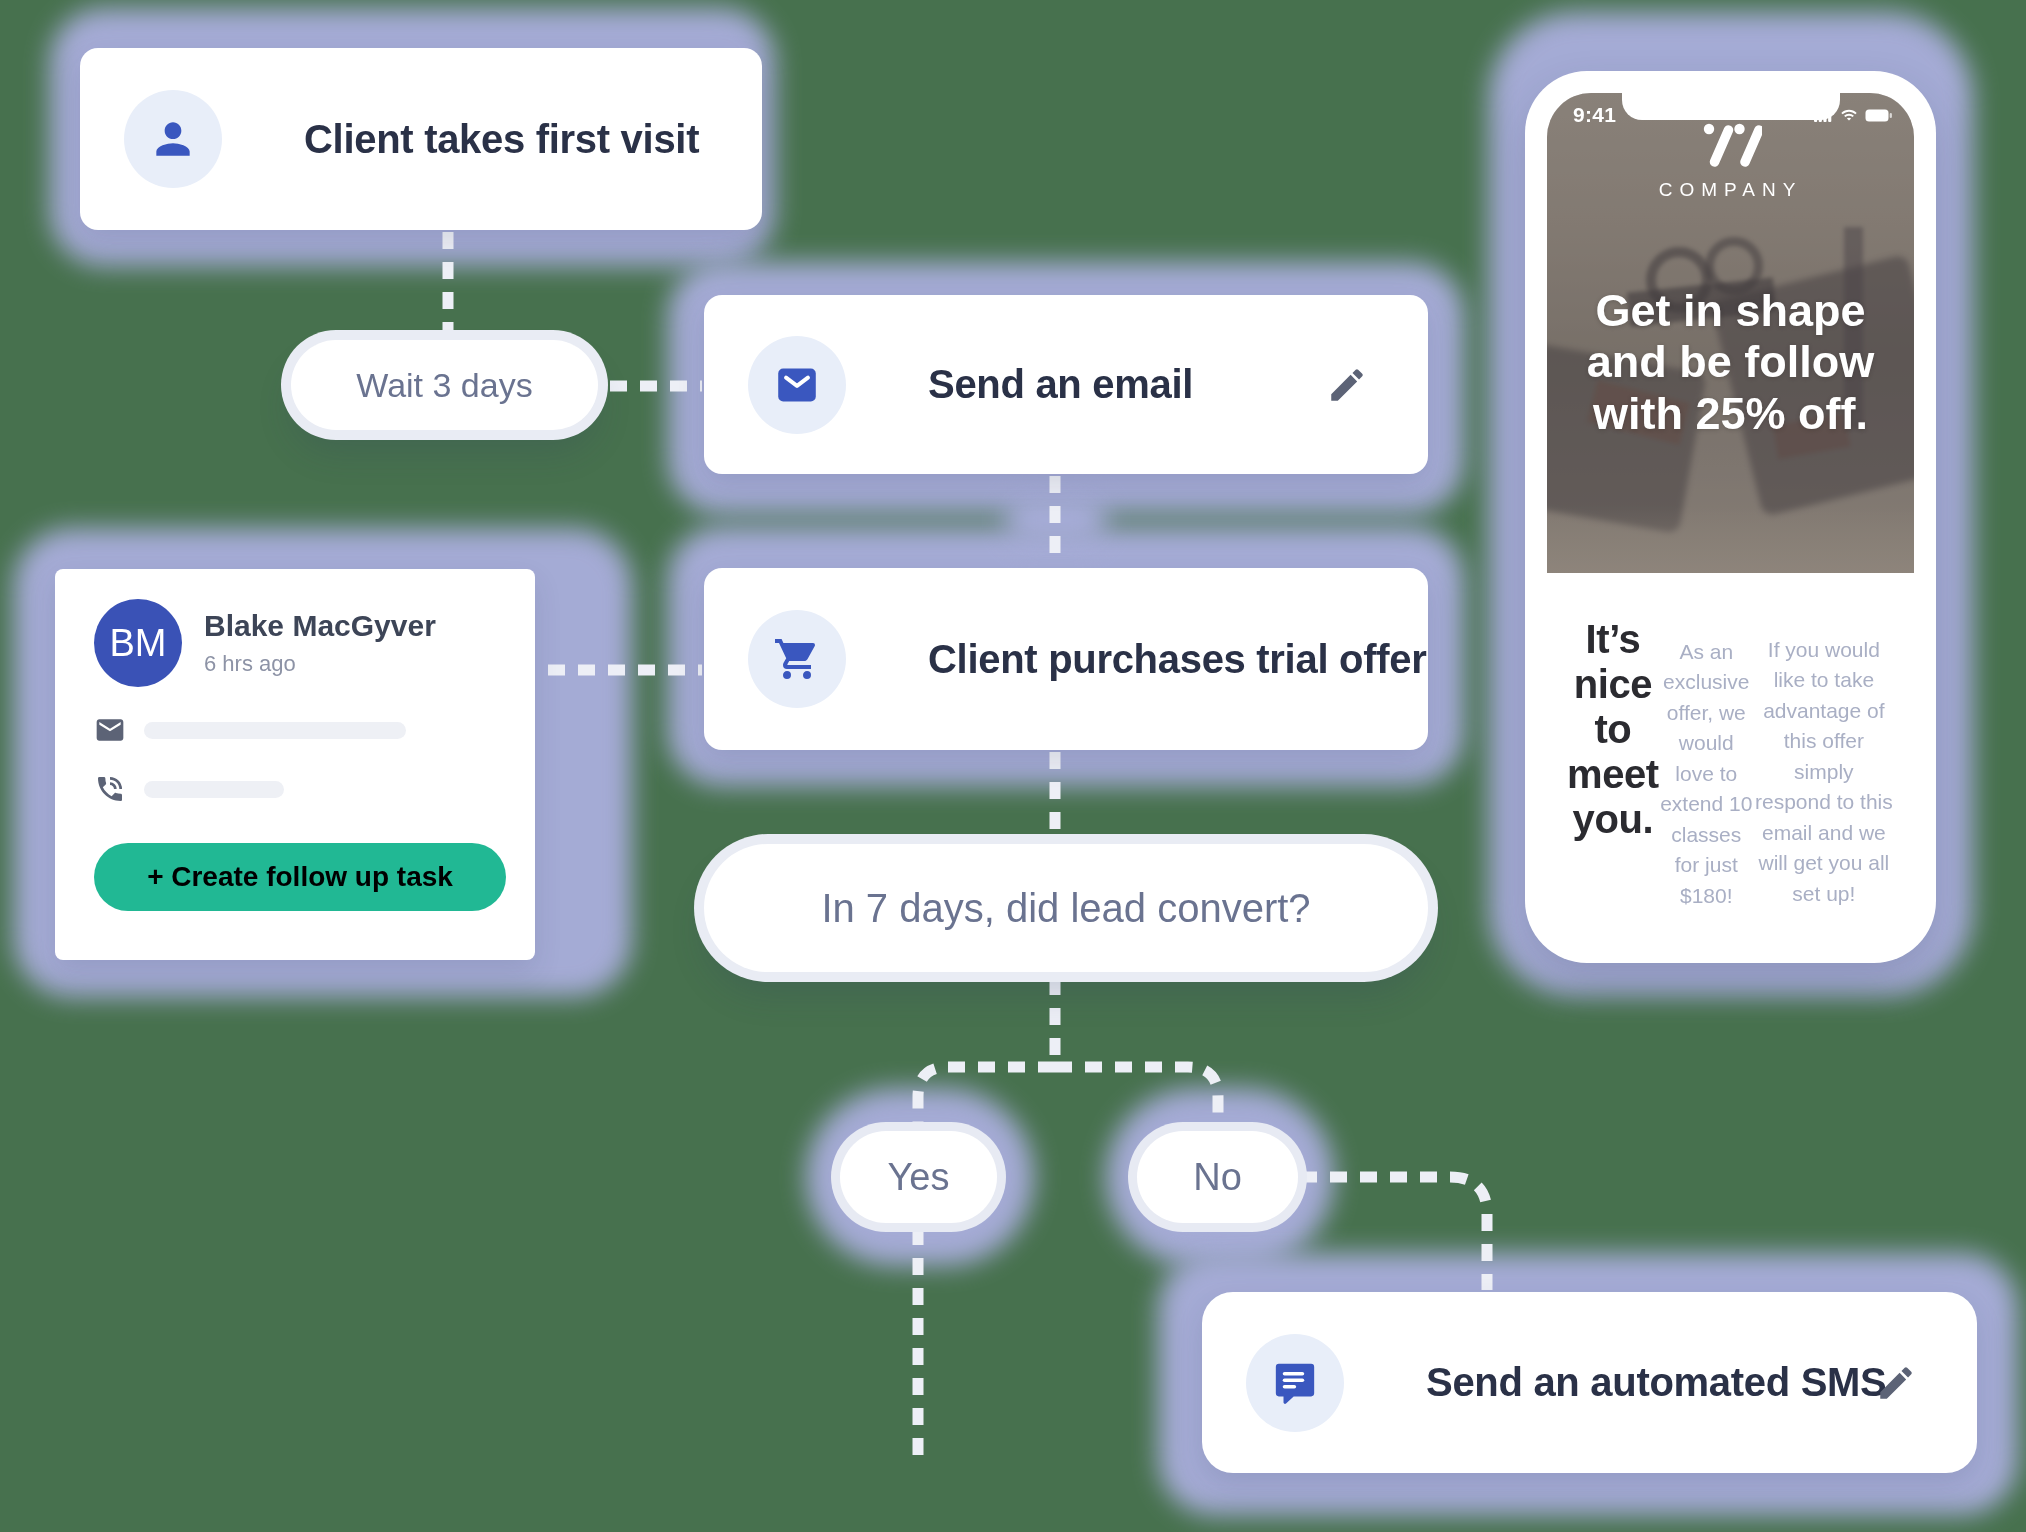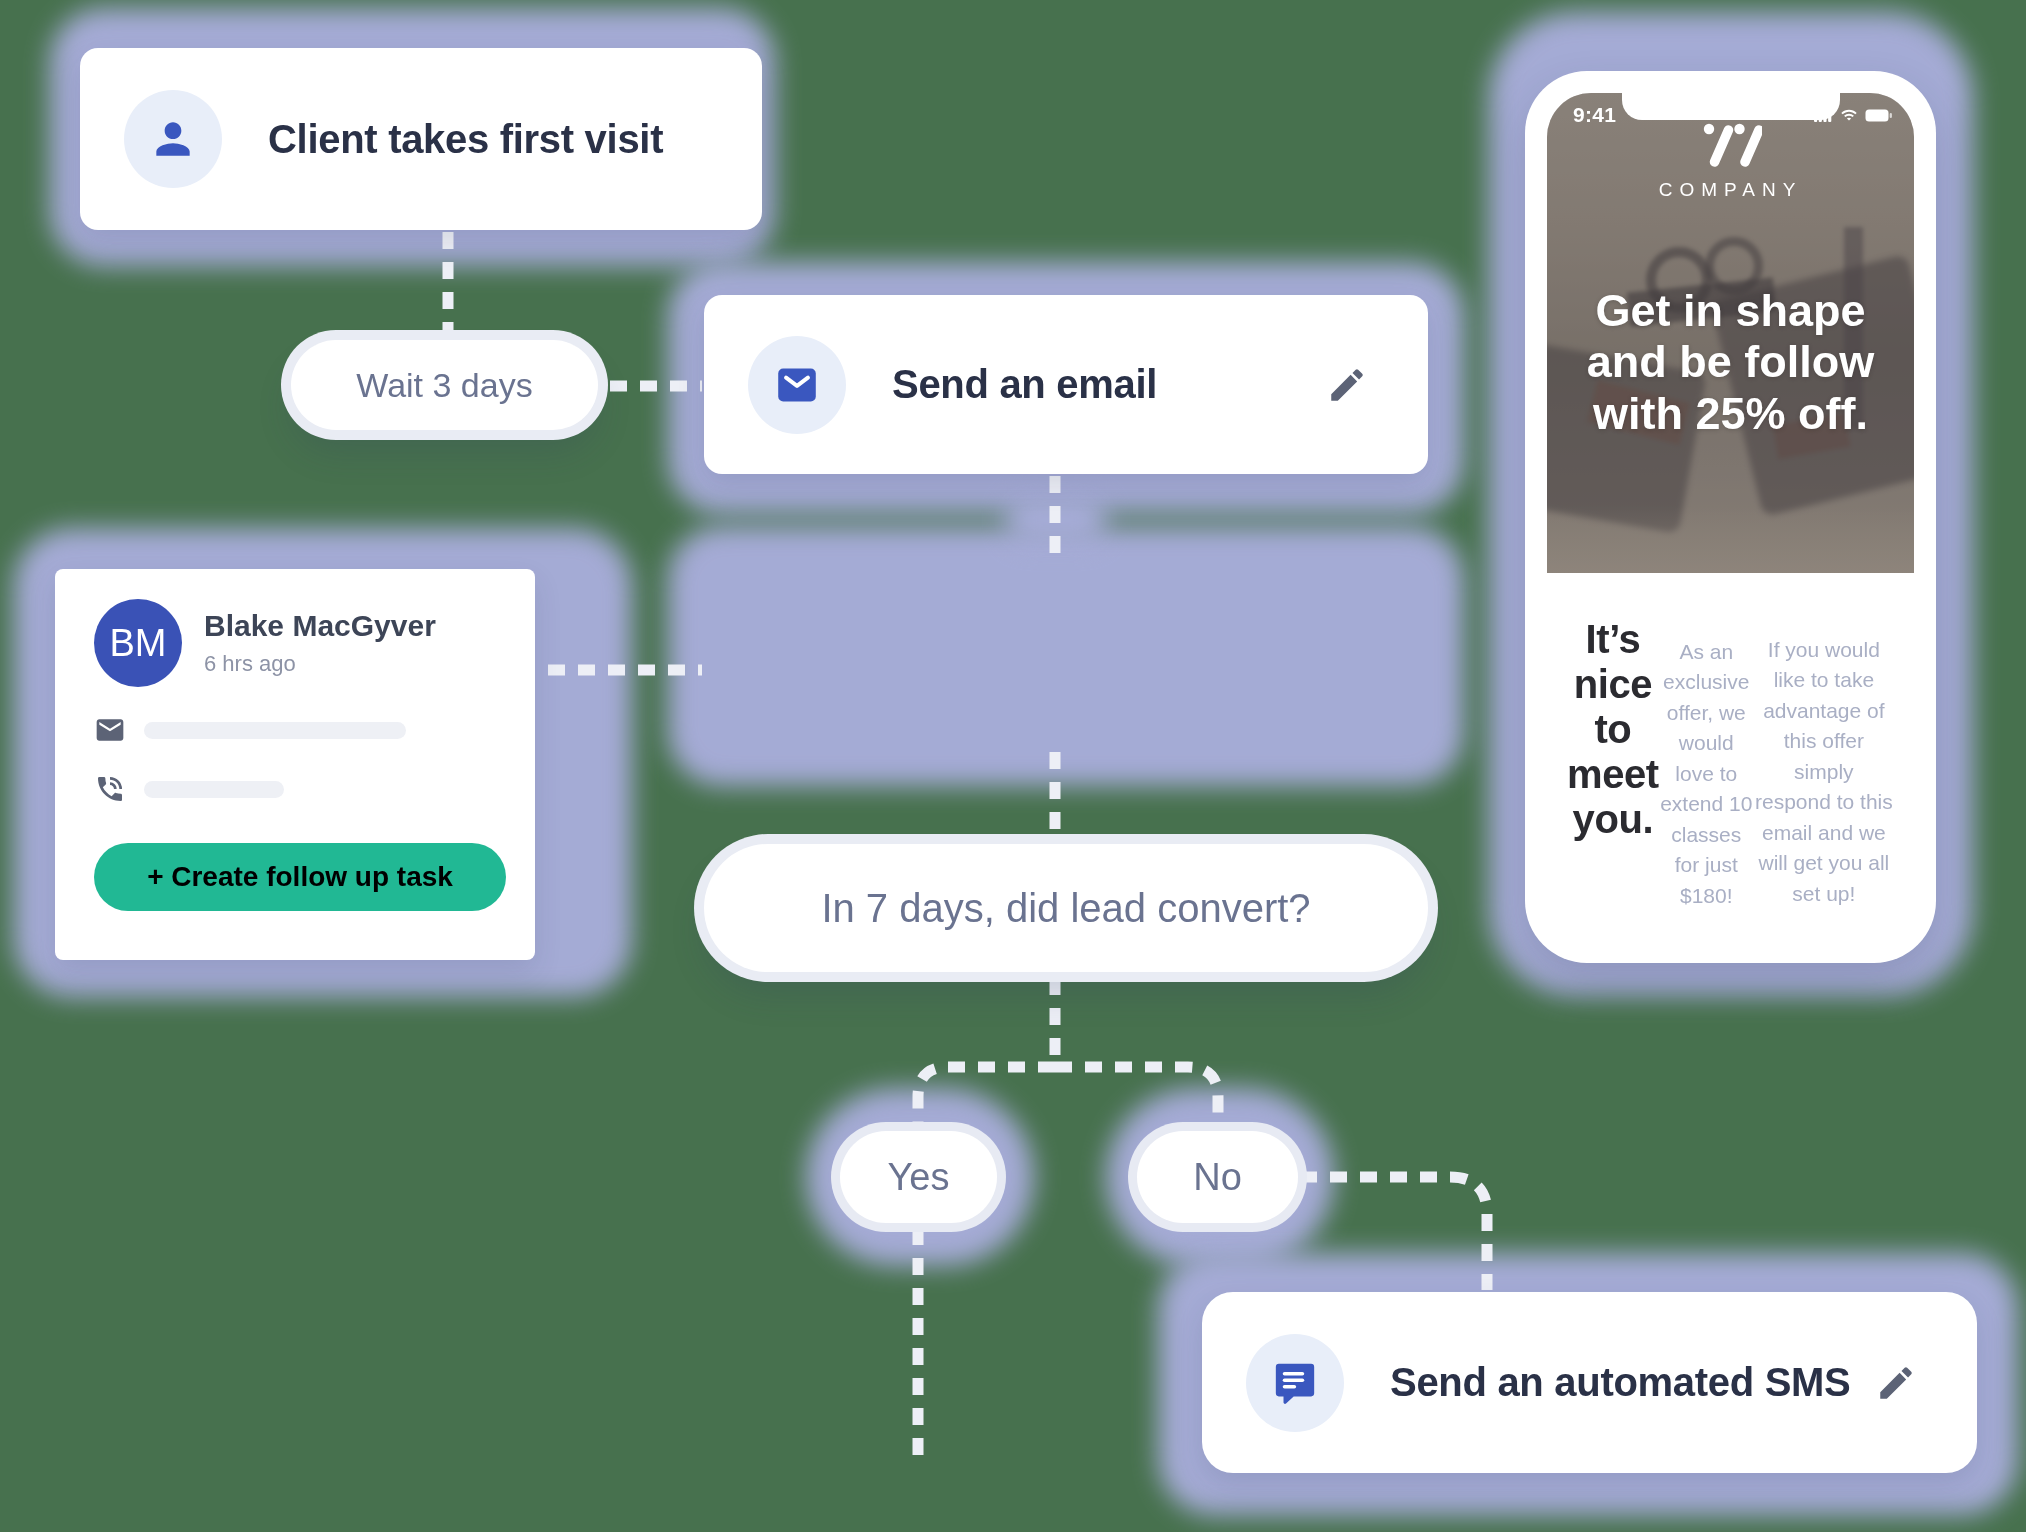--- a/index.html
+++ b/index.html
@@ -23,21 +23,21 @@
 
   
   .card { position:absolute; background:#fff; border-radius:18px; display:flex; align-items:center;
           padding:0 56px 0 44px; gap:46px; box-shadow:0 12px 28px rgba(43,52,84,.12); z-index:3; }
   .card-first    { left:80px;   top:48px;   width:682px; height:182px; }
   .card-email    { left:704px;  top:295px;  width:724px; height:179px; }
   .card-purchase { left:704px;  top:568px;  width:724px; height:182px; }
   .card-sms      { left:1202px; top:1292px; width:775px; height:181px;border-radius:31px; }
   .icon-bubble { width:98px; height:98px; border-radius:50%; background:#e8eef9; flex:0 0 auto;
                  display:flex; align-items:center; justify-content:center; color:#3a57bf; }
-  .card-title { font-size:40px; font-weight:700; color:#2a3147; letter-spacing:-.3px; white-space:nowrap; }
+  .card-title { font-size:40px; font-weight:700; color:#2a3147; letter-spacing:-.3px; white-space:nowrap;margin-left:36px; }
   .edit-btn { position:absolute; right:58px; top:50%; transform:translateY(-50%); color:#5c6376;
               width:46px; height:46px; display:flex; align-items:center; justify-content:center; cursor:pointer; }
 
   
   .pill { position:absolute; background:#fff; display:flex; align-items:center; justify-content:center;
           color:#6a7390; z-index:3; box-shadow:0 0 0 10px #e9ecf4, 0 22px 34px rgba(47,58,94,.20); }
   .pill-wait    { left:291px;  top:340px;  width:307px; height:90px;  border-radius:45px; font-size:34px; }
   .pill-convert { left:704px;  top:844px;  width:724px; height:128px; border-radius:64px; font-size:40px; }
   .pill-yes     { left:840px;  top:1131px; width:157px; height:92px;  border-radius:46px; font-size:38px; box-shadow:0 0 0 9px #e7eaf3; }
   .pill-no      { left:1137px; top:1131px; width:161px; height:92px;  border-radius:46px; font-size:38px; box-shadow:0 0 0 9px #e7eaf3; }
@@ -142,20 +142,28 @@
         </svg>
     </span>
     <span class="card-title">Send an email</span>
     <span class="edit-btn">
       <svg width="42" height="42" viewBox="0 0 24 24" fill="currentColor">
           <path d="M3 17.25V21h3.75L17.81 9.94l-3.75-3.75L3 17.25zM20.71 7.04a.996.996 0 0 0 0-1.41l-2.34-2.34a.996.996 0 0 0-1.41 0l-1.83 1.83 3.75 3.75 1.83-1.83z"></path>
         </svg>
     </span>
   </div>
 
+  <div class="card card-purchase">
+    <span class="icon-bubble">
+      <svg width="48" height="48" viewBox="0 0 24 24" fill="currentColor">
+          <path d="M17 18c-1.11 0-2 .89-2 2a2 2 0 0 0 2 2 2 2 0 0 0 2-2 2 2 0 0 0-2-2M1 2v2h2l3.6 7.59-1.36 2.45c-.15.28-.24.61-.24.96a2 2 0 0 0 2 2h12v-2H7.42a.25.25 0 0 1-.25-.25q0-.075.03-.12L8.1 13h7.45c.75 0 1.41-.42 1.75-1.03l3.58-6.47c.07-.16.12-.33.12-.5a1 1 0 0 0-1-1H5.21l-.94-2M7 18c-1.11 0-2 .89-2 2a2 2 0 0 0 2 2 2 2 0 0 0 2-2 2 2 0 0 0-2-2Z"></path>
+        </svg>
+    </span>
+    <span class="card-title">Client purchases trial offer</span>
+  </div>
 
   <div class="contact">
     <div class="contact-header">
       <div class="avatar">
           <span>BM</span>
         </div>
       <div>
         <div class="contact-name">Blake MacGyver</div>
         <div class="contact-time">6 hrs ago</div>
       </div>

